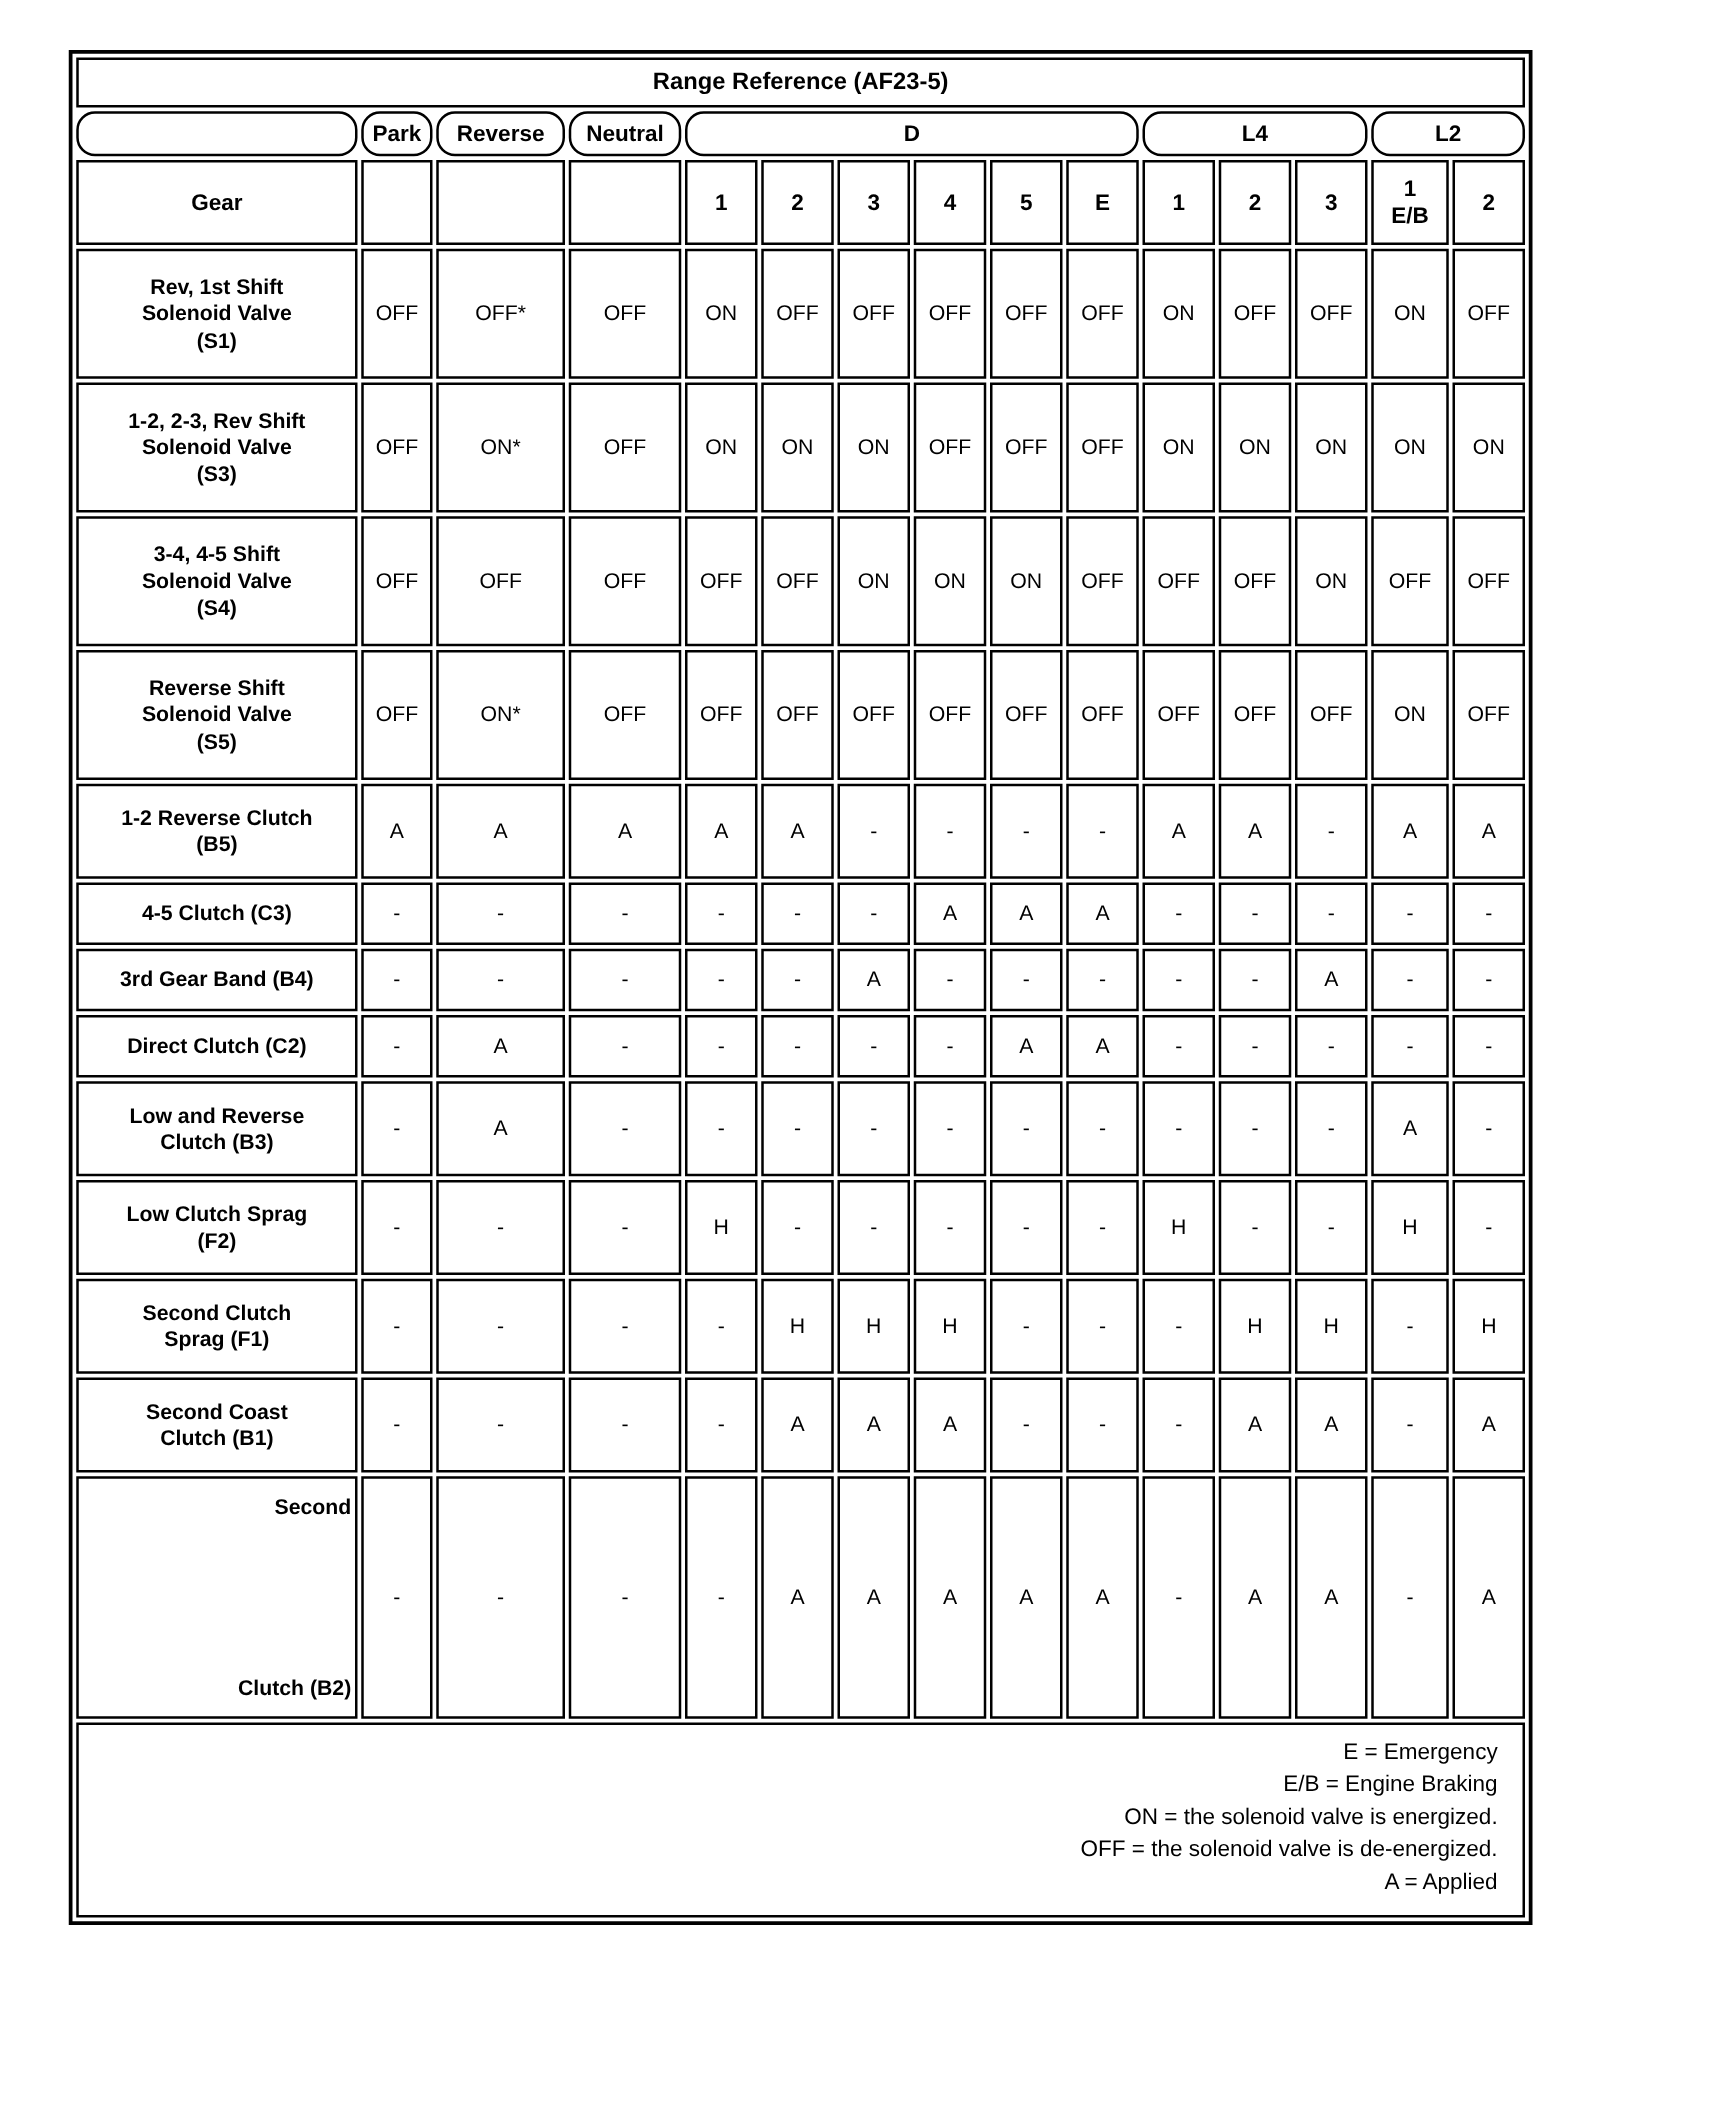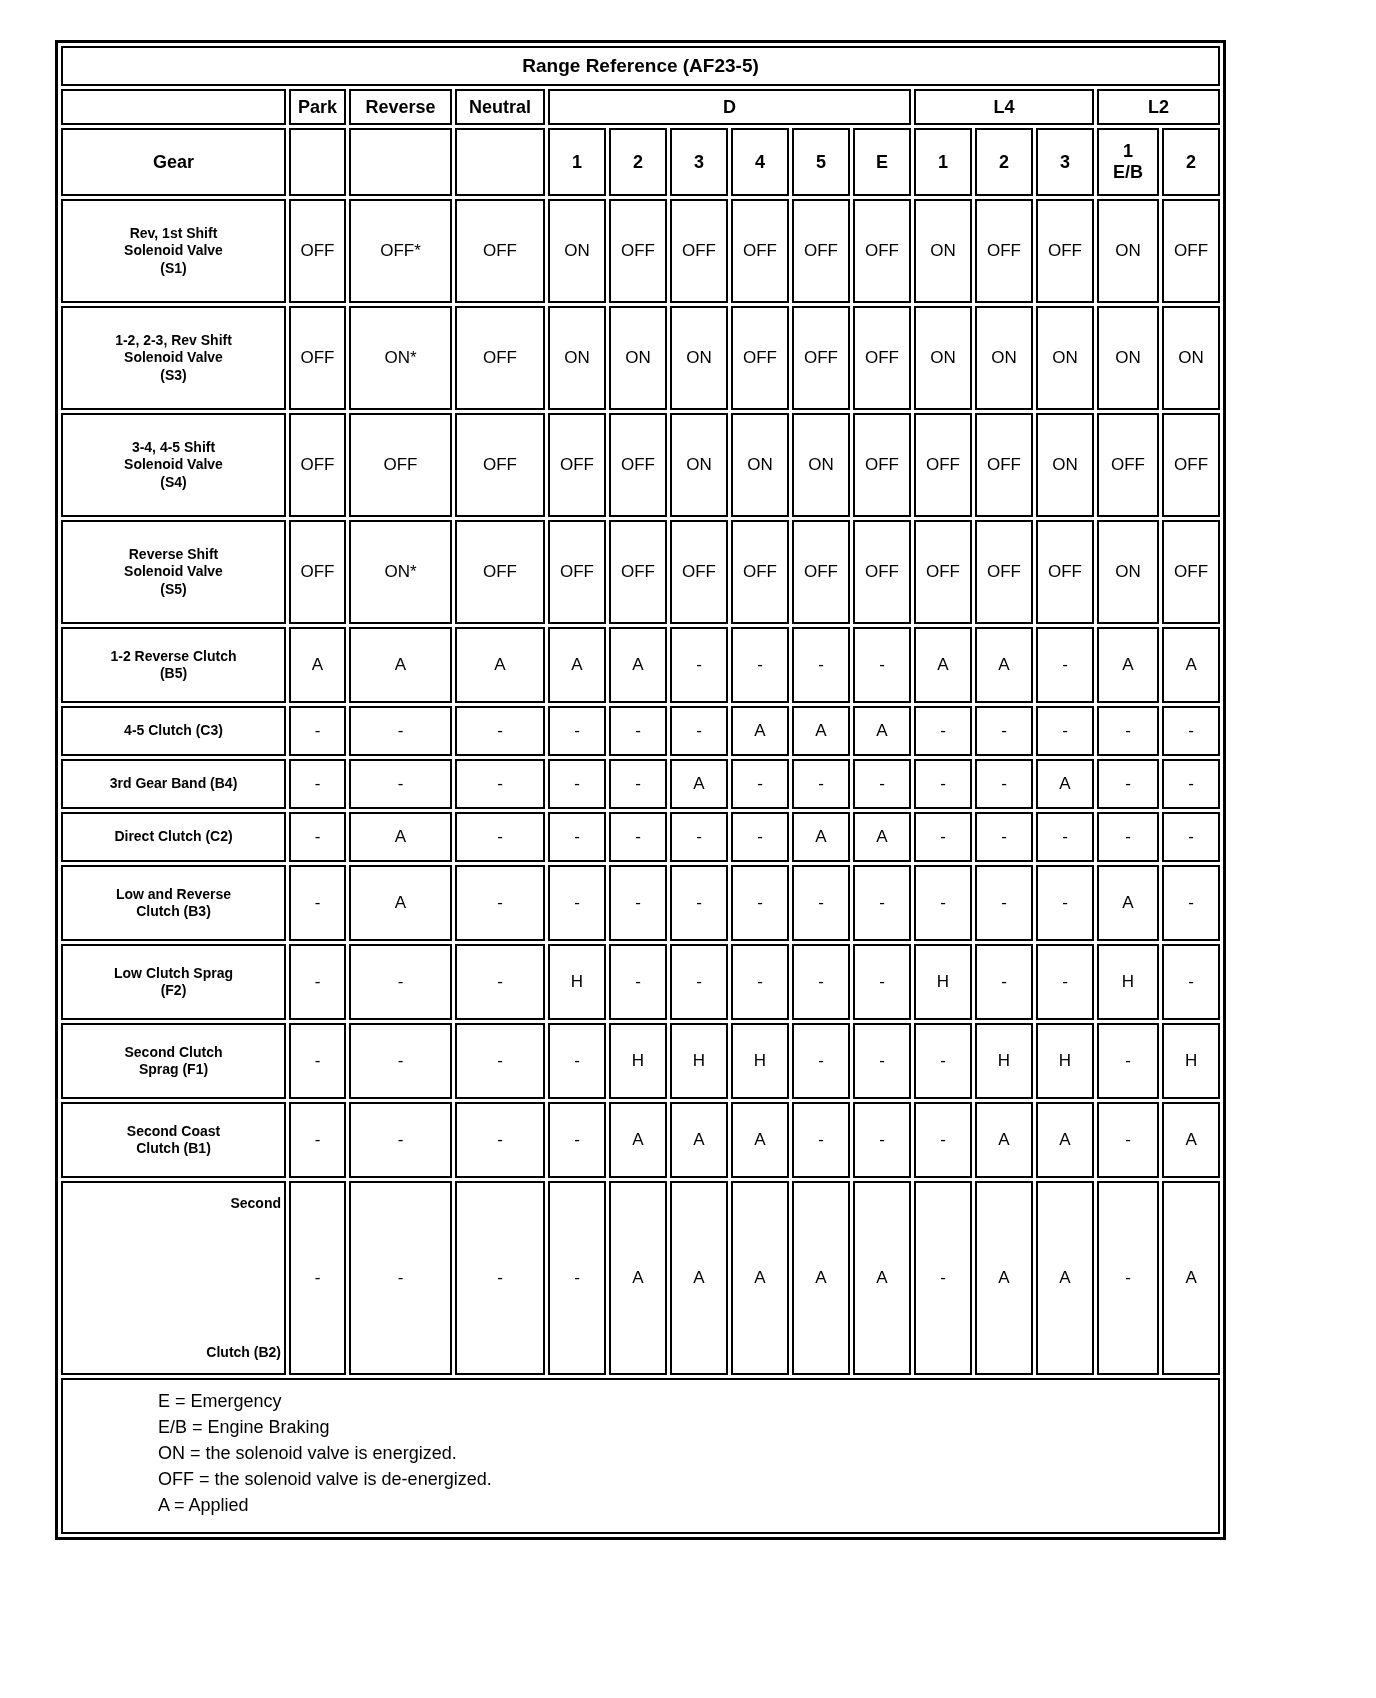--- a/index.html
+++ b/index.html
@@ -33,32 +33,33 @@
     font-size: 19px;
     font-weight: bold;
     padding: 6px 12px;
     height: 24px;
   }
   tr.group-row th {
     font-size: 18px;
     font-weight: bold;
     height: 28px;
     padding: 2px 0;
+    border-radius: 15px;
   }
   tr.sub-row th {
     font-size: 18px;
     font-weight: bold;
     height: 60px;
     white-space: pre-line;
     line-height: 1.15;
     padding: 2px 0;
   }
   td.rowlabel {
     font-weight: bold;
-    font-size: 14px;
+    font-size: 17px;
     white-space: pre-line;
     line-height: 1.25;
     padding: 6px 3px;
   }
   td.value {
     font-size: 17px;
     font-weight: normal;
     padding: 4px 0;
   }
   tr.r1 td { height: 34px; }
@@ -75,21 +76,21 @@
   }
   td.legend-cell {
     text-align: left;
     vertical-align: top;
     padding: 8px 20px 14px 95px;
   }
   .legend-line {
     font-size: 18px;
     font-weight: normal;
     line-height: 1.45;
-    text-align: left;
+    text-align: right;
   }
 </style>
 </head>
 <body>
 
 <table class="range-table">
   <colgroup>
     <col style="width:225px">
     <col style="width:57px">
     <col style="width:103px">

